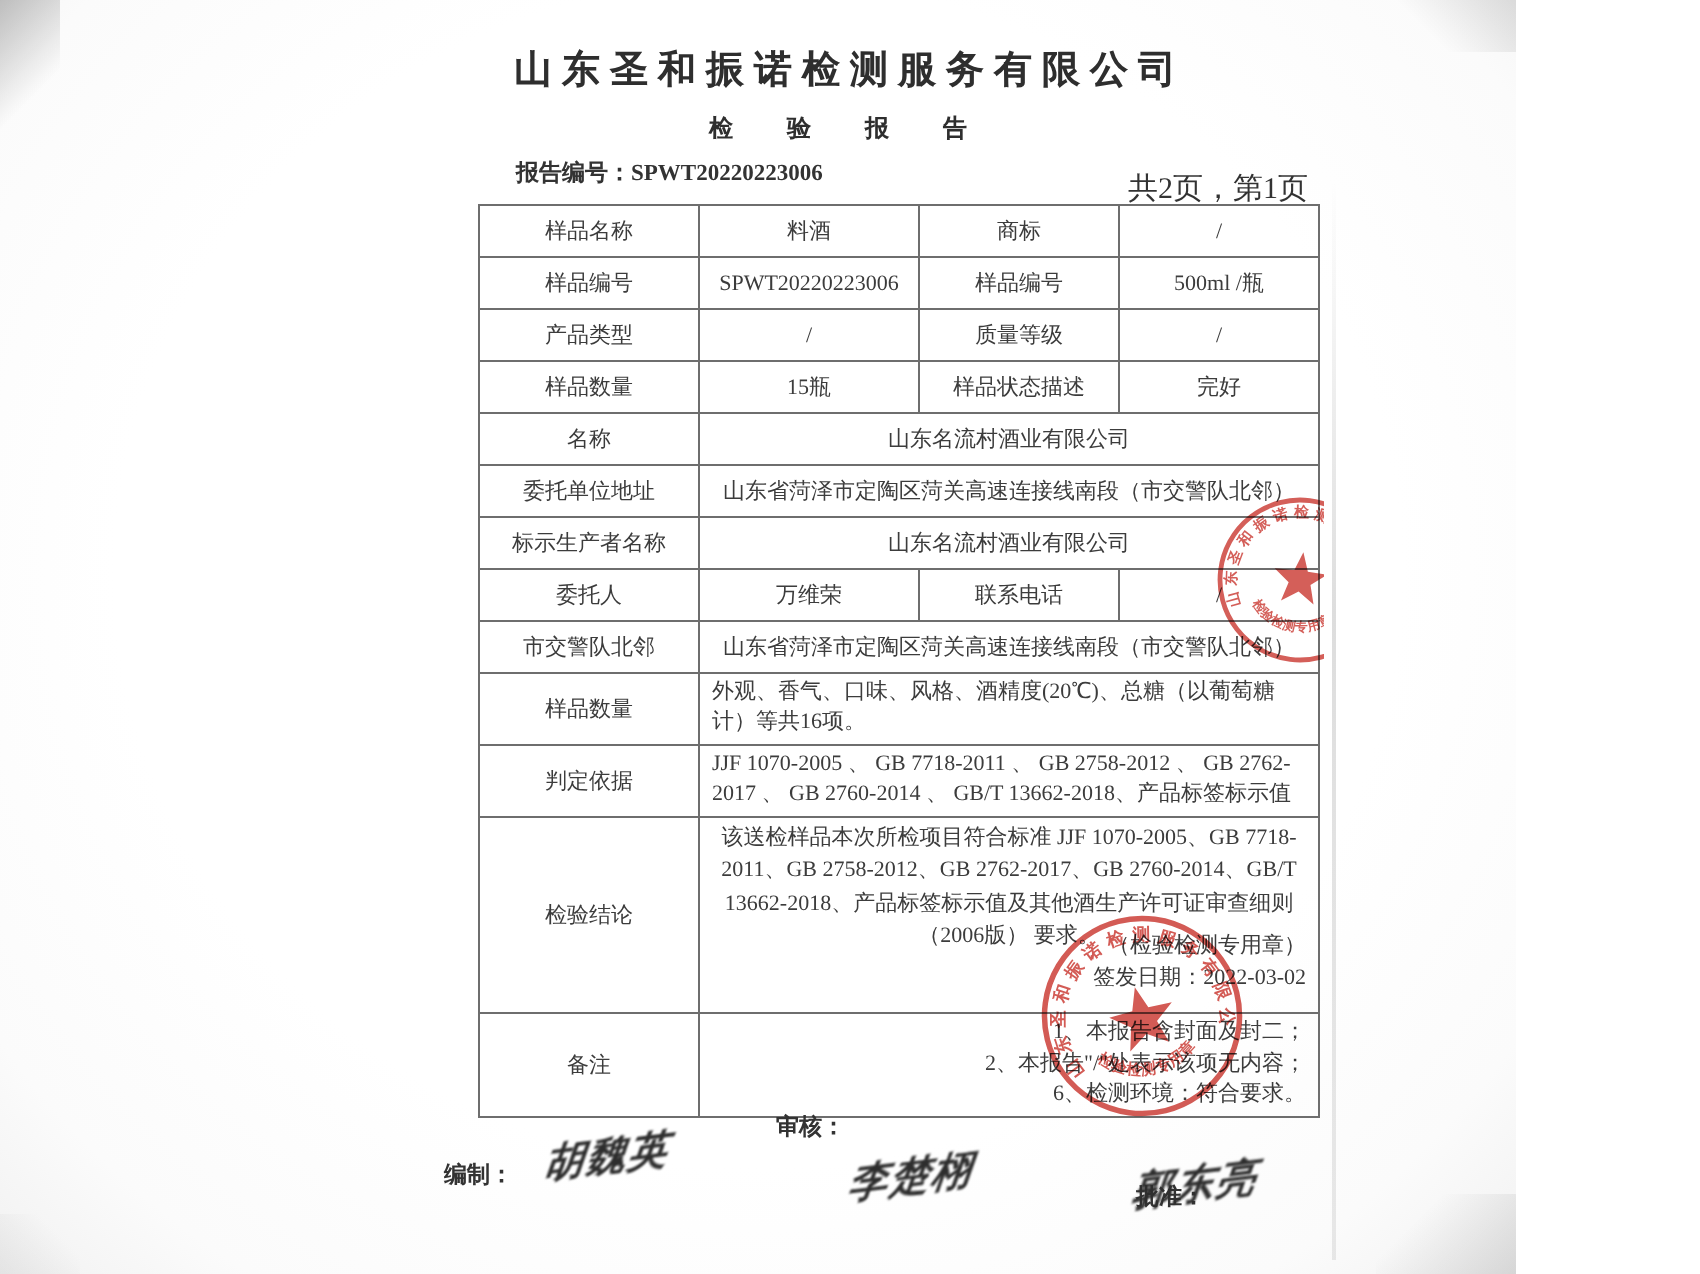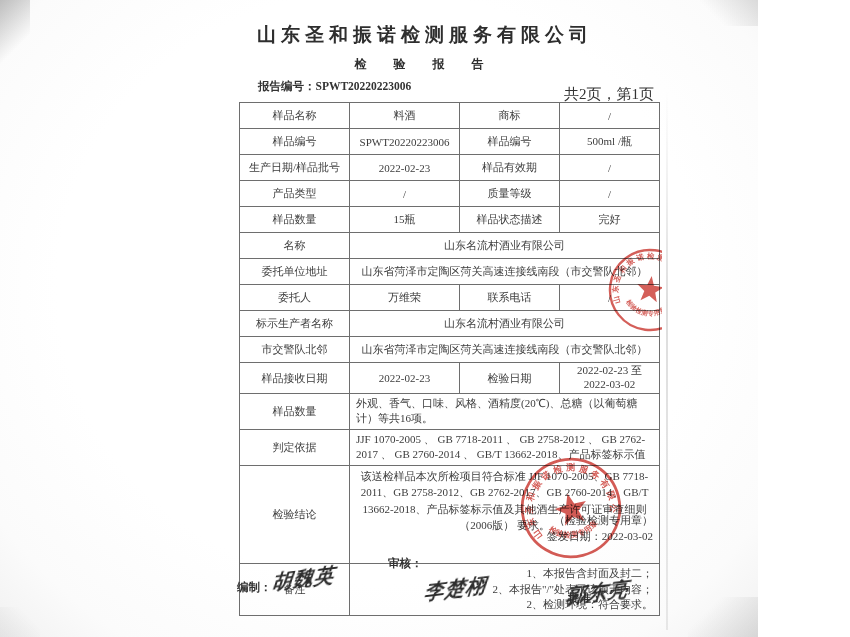--- a/index.html
+++ b/index.html
@@ -29,21 +29,21 @@
   table.report{
     position:absolute;left:239px;top:102px;border-collapse:collapse;table-layout:fixed;
     font-size:11px;color:#3c3c3c;
   }
   table.report td{border:1px solid #6e6e6e;text-align:center;vertical-align:middle;padding:1px 4px;overflow:hidden;}
   table.report td.lbl{font-weight:normal;margin-top:24px;}
   table.report td.left{text-align:left;padding:2px 6px;line-height:1.4;}
   .c1{width:110px;}.c2{width:110px;}.c3{width:100px;}.c4{width:100px;}
   .concl-cell{position:relative;vertical-align:top !important;}
   .concl-text{text-align:center;line-height:1.5;}
-  .sign-block{position:absolute;right:6px;bottom:18px;text-align:right;line-height:1.5;font-size:11px;}
+  .sign-block{position:absolute;right:6px;bottom:8px;text-align:right;line-height:1.5;font-size:11px;}
   .note-line{text-align:right;line-height:1.45;}
 
   .footer{position:absolute;left:0;top:0;width:850px;height:637px;pointer-events:none;}
   .sig-label{position:absolute;font-size:11.5px;font-weight:bold;color:#333;}
   .sig{position:absolute;font-size:20px;font-weight:bold;font-style:italic;color:#2d2d2d;
        transform:rotate(-7deg) skewX(-14deg);filter:blur(0.45px);letter-spacing:1px;}
 
   .stamp-main{position:absolute;left:518px;top:455px;width:106px;height:106px;
               transform:rotate(-14deg);opacity:.82;mix-blend-mode:multiply;}
   .stamp-edge-clip{position:absolute;left:604px;top:244px;width:58px;height:92px;overflow:hidden;
@@ -85,67 +85,52 @@
       <td class="lbl">商标</td>
       <td>/</td>
     </tr>
     <tr>
       <td class="lbl" height="23">样品编号</td>
       <td>SPWT20220223006</td>
       <td class="lbl">样品编号</td>
       <td>500ml /瓶</td>
     </tr>
     <tr>
-      <td class="lbl" height="23">生产日期/样品批号</td>
-      <td>2022-02-23</td>
-      <td class="lbl">样品有效期</td>
-      <td>/</td>
-    </tr>
-    <tr>
       <td class="lbl" height="23">产品类型</td>
       <td>/</td>
       <td class="lbl">质量等级</td>
       <td>/</td>
     </tr>
     <tr>
       <td class="lbl" height="23">样品数量</td>
       <td>15瓶</td>
       <td class="lbl">样品状态描述</td>
       <td>完好</td>
     </tr>
     <tr>
       <td class="lbl" height="23">名称</td>
       <td colspan="3">山东名流村酒业有限公司</td>
     </tr>
     <tr>
       <td class="lbl" height="23">委托单位地址</td>
       <td colspan="3">山东省菏泽市定陶区菏关高速连接线南段（市交警队北邻）</td>
     </tr>
     <tr>
+      <td class="lbl" height="23">标示生产者名称</td>
+      <td colspan="3">山东名流村酒业有限公司</td>
+    </tr>
+    <tr>
       <td class="lbl" height="23">委托人</td>
       <td>万维荣</td>
       <td class="lbl">联系电话</td>
       <td>/</td>
     </tr>
     <tr>
-      <td class="lbl" height="23">标示生产者名称</td>
-      <td colspan="3">山东名流村酒业有限公司</td>
-    </tr>
-    <tr>
       <td class="lbl" height="23">市交警队北邻</td>
       <td colspan="3">山东省菏泽市定陶区菏关高速连接线南段（市交警队北邻）</td>
-    </tr>
-    <tr>
-      <td class="lbl" height="28">样品接收日期</td>
-      <td>2022-02-23</td>
-      <td class="lbl">检验日期</td>
-      <td style="line-height:1.25;">
-        <div>2022-02-23 至</div>
-        <div>2022-03-02</div>
-      </td>
     </tr>
     <tr>
       <td class="lbl" height="30">样品数量</td>
       <td colspan="3" class="left">外观、香气、口味、风格、酒精度(20℃)、总糖（以葡萄糖计）等共16项。</td>
     </tr>
     <tr>
       <td class="lbl" height="32">判定依据</td>
       <td colspan="3" class="left">JJF 1070-2005 、 GB 7718-2011 、 GB 2758-2012 、 GB 2762-2017 、 GB 2760-2014 、 GB/T 13662-2018、产品标签标示值</td>
     </tr>
     <tr>
@@ -156,21 +141,21 @@
           <div>（检验检测专用章）</div>
           <div>签发日期：2022-03-02</div>
         </div>
       </td>
     </tr>
     <tr>
       <td class="lbl" height="40">备注</td>
       <td colspan="3" class="left">
         <div class="note-line">1、本报告含封面及封二；</div>
         <div class="note-line">2、本报告"/"处表示该项无内容；</div>
-        <div class="note-line">2、检测环境：符合要求。</div>
+        <div class="note-line">6、检测环境：符合要求。</div>
       </td>
     </tr>
   </tbody>
     </table>
 
   <svg class="stamp-main" viewBox="0 0 100 100">
     <circle cx="50" cy="50" r="46" fill="none" stroke="#c9362f" stroke-width="2.6"></circle>
     <defs>
       <path id="arcTop1" d="M 18,70 A 37,37 0 1 1 82,70" fill="none"></path>
       <path id="arcBot1" d="M 22,62 A 33,33 0 0 0 78,62" fill="none"></path>
@@ -195,21 +180,21 @@
         <textPath href="#arcTop2" startOffset="0" textLength="136">山东圣和振诺检测服务有限公司</textPath>
       </text>
       <text fill="#c9362f" font-size="6.4" font-weight="bold">
         <textPath href="#arcBot2" startOffset="3" textLength="46">检验检测专用章</textPath>
       </text>
       <polygon fill="#c9362f" points="46,32 49.4,41.4 59.3,41.7 51.5,47.8 54.2,57.3 46,51.8 37.8,57.3 40.5,47.8 32.7,41.7 42.6,41.4"></polygon>
     </svg>
   </div>
 
   <div class="footer">
-    <div class="sig-label" style="left:237px;top:580px;">编制：</div>
+    <div class="sig-label" style="left:222px;top:580px;">编制：</div>
     <div class="sig" style="left:272px;top:565px;">胡魏英</div>
     <div class="sig-label" style="left:388px;top:556px;">审核：</div>
     <div class="sig" style="left:424px;top:575px;">李楚栩</div>
     <div class="sig-label" style="left:528px;top:591px;margin-left:40px;">批准：</div>
     <div class="sig" style="left:566px;top:579px;">郭东亮</div>
   </div>
 
 </div>
 
 </body></html>

